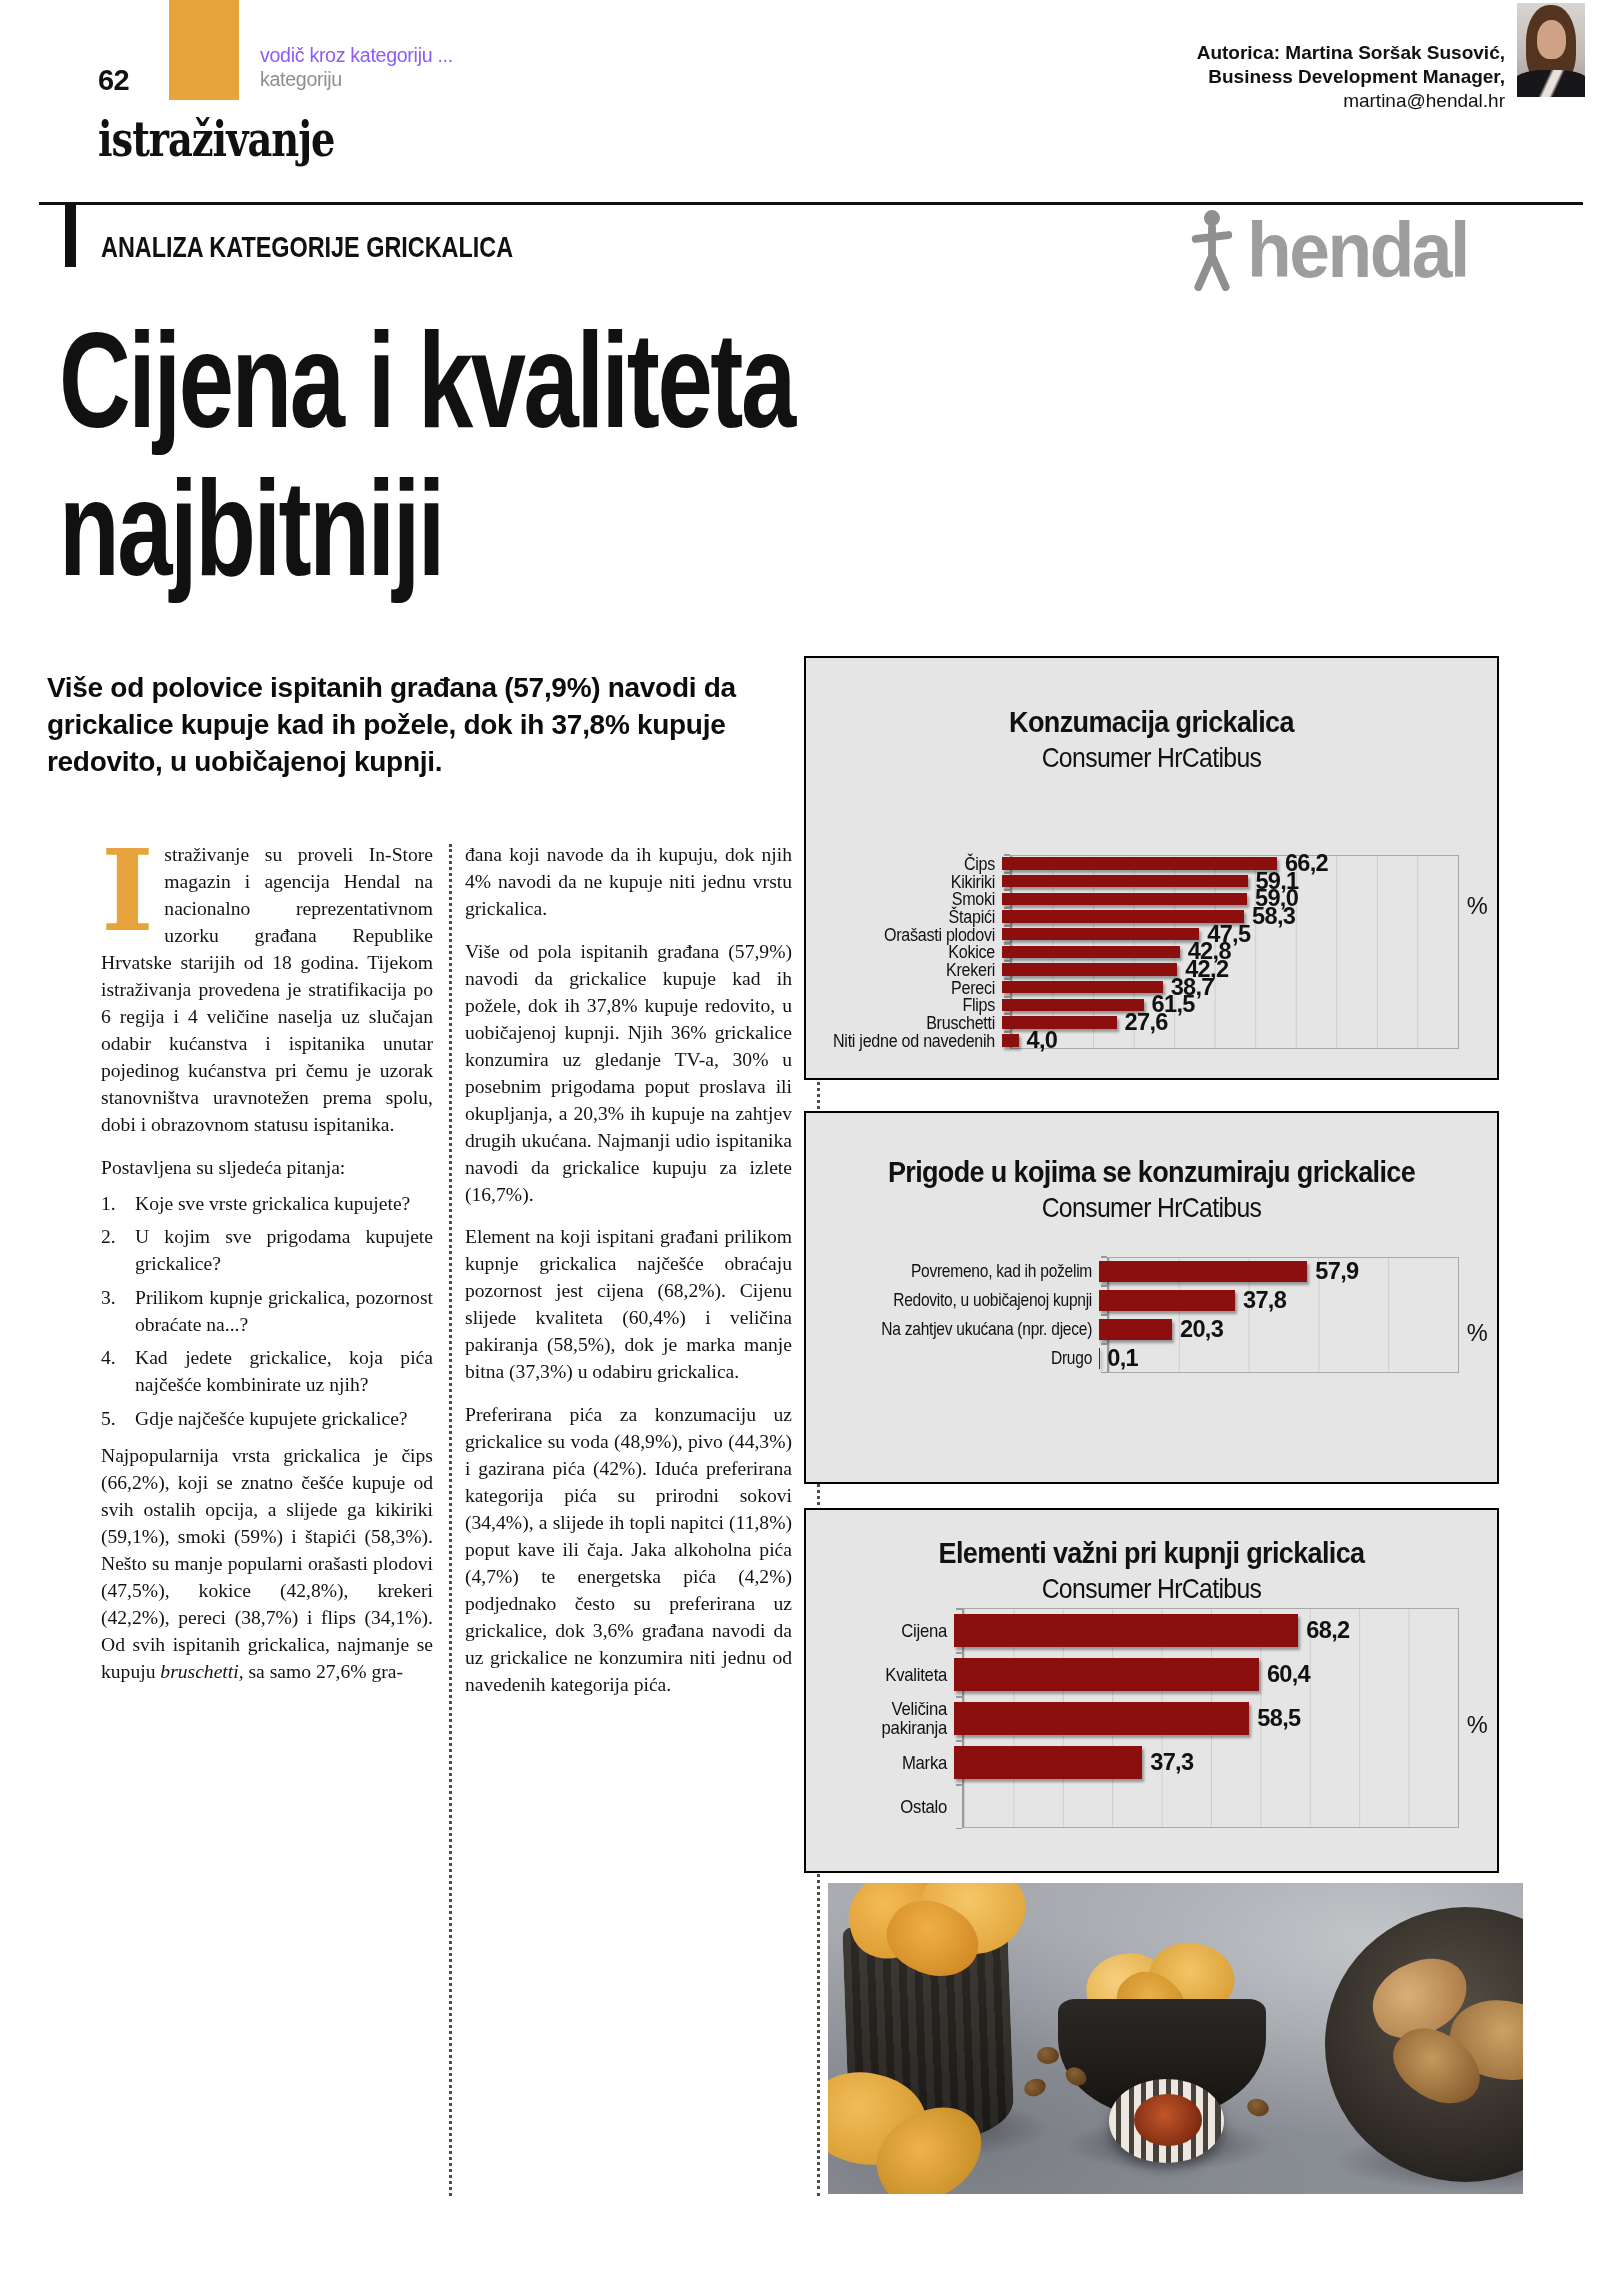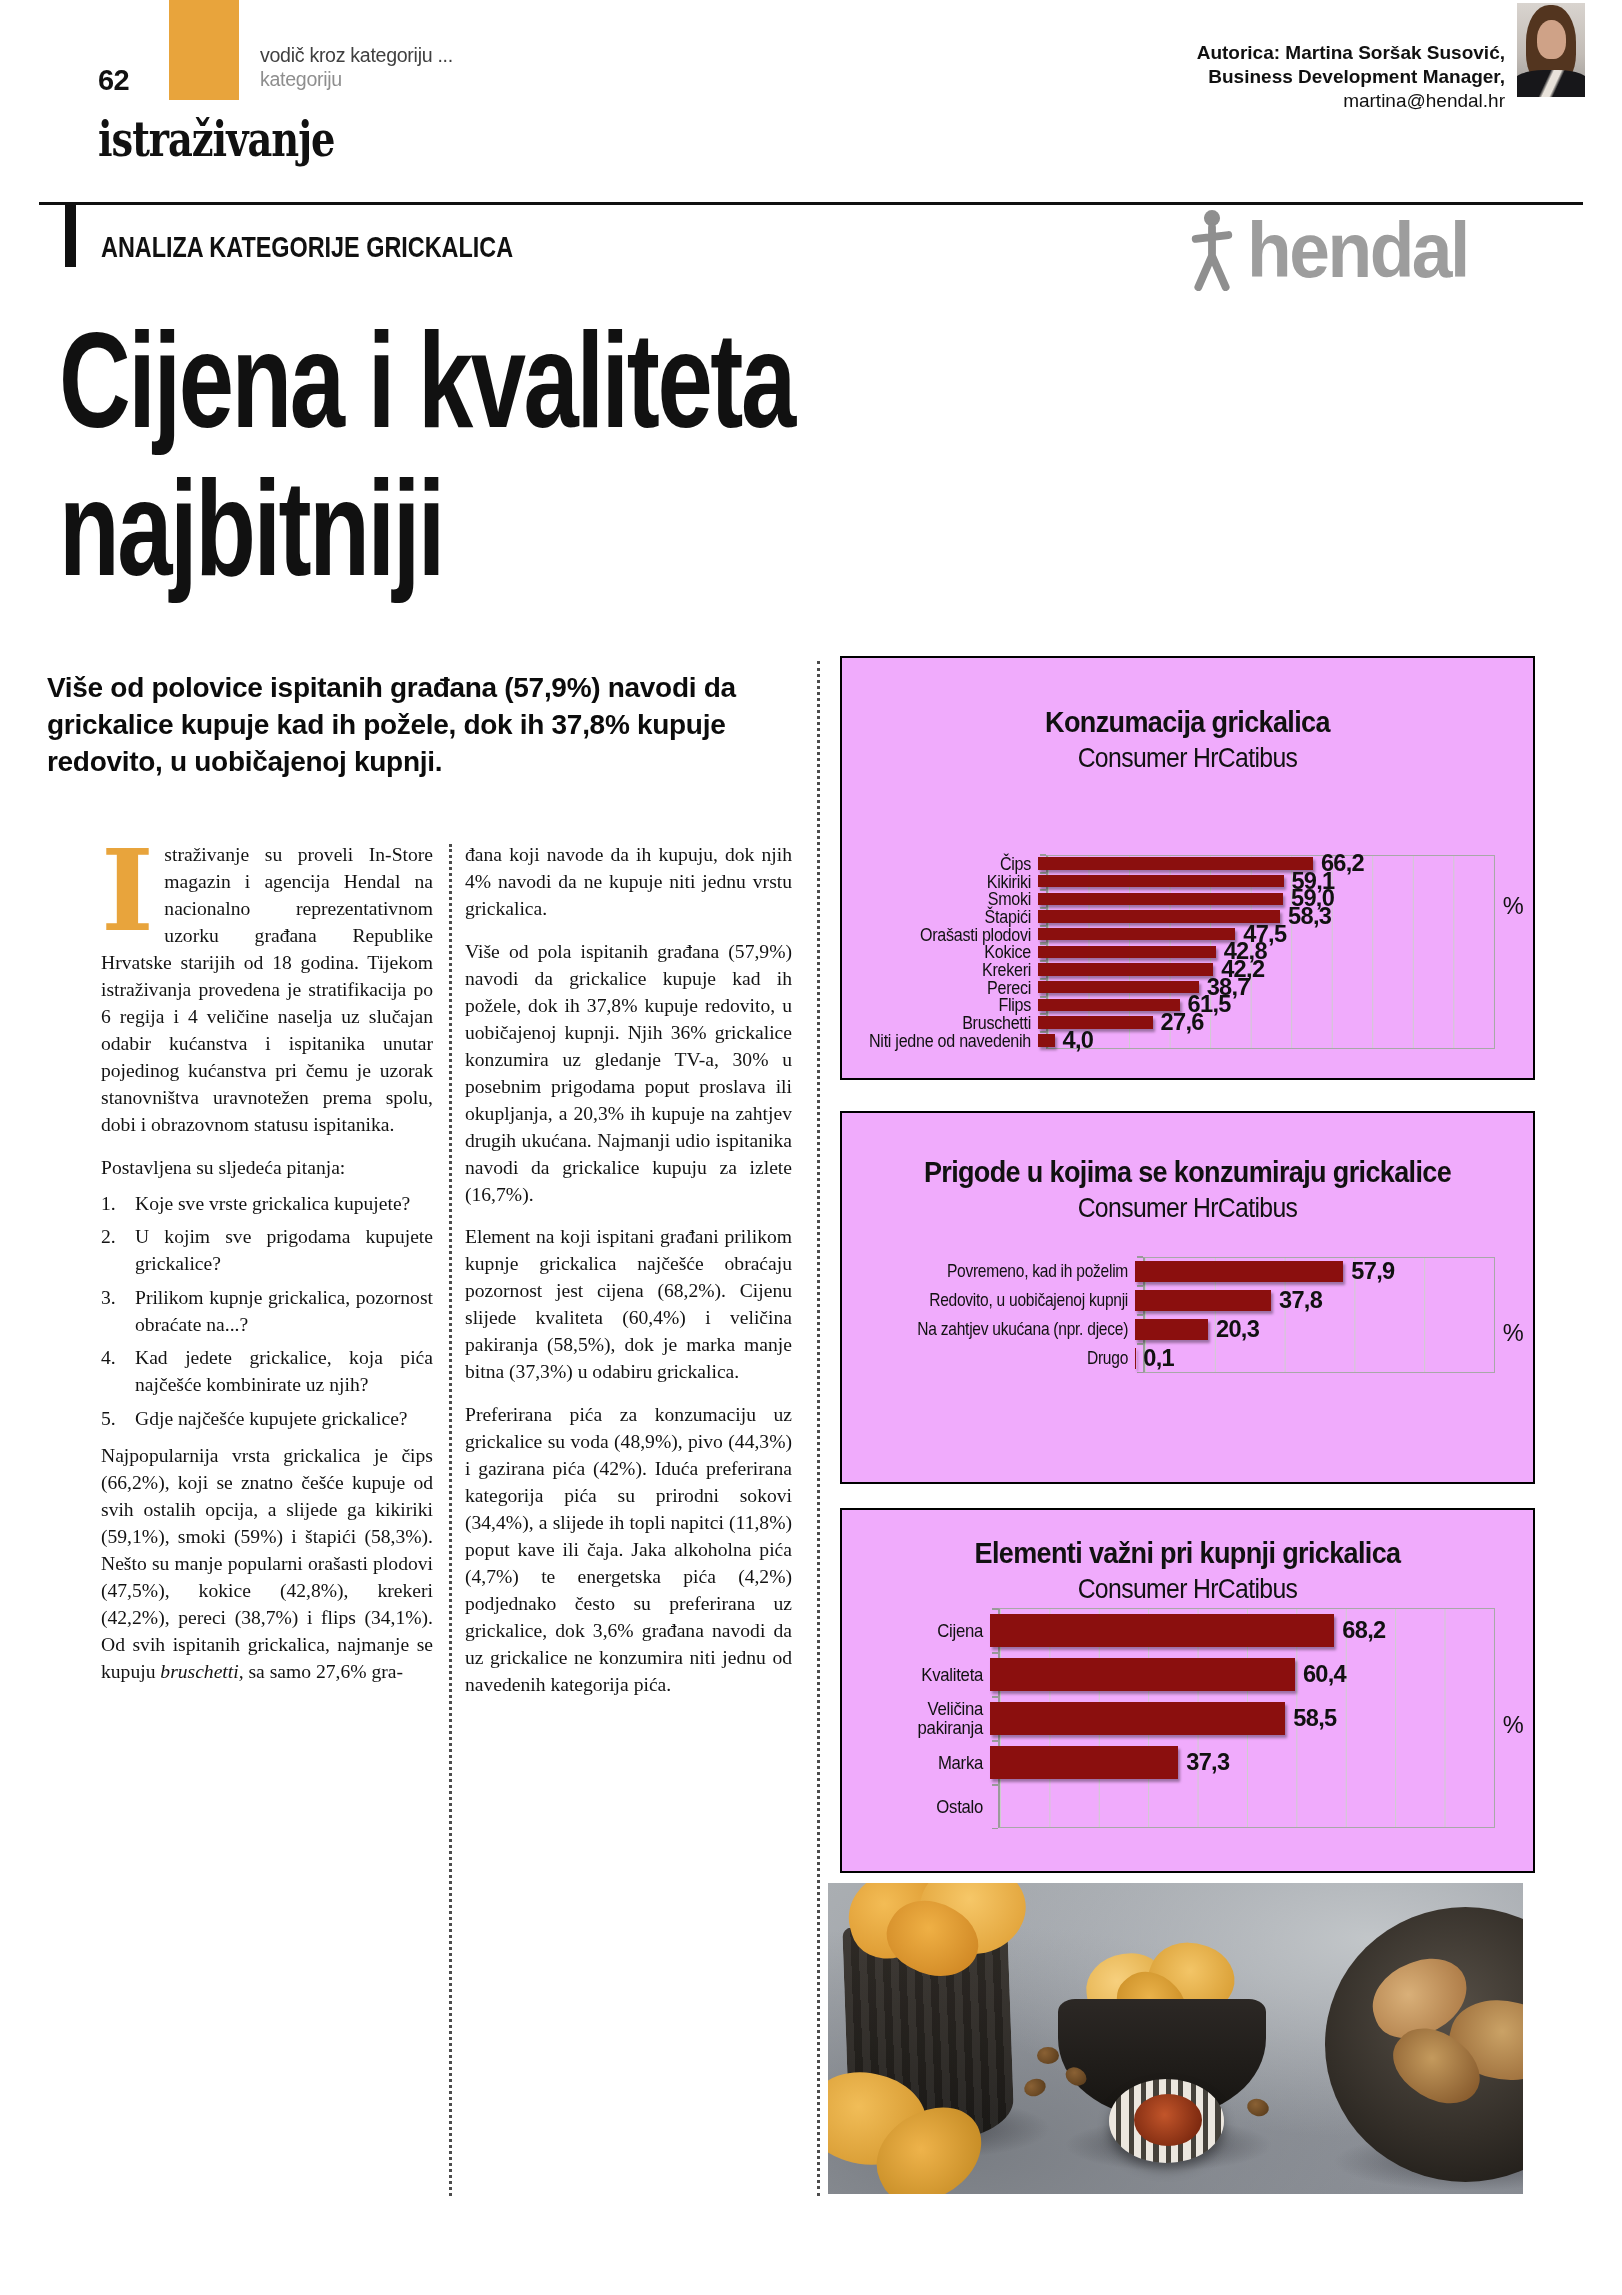--- a/index.html
+++ b/index.html
@@ -4,21 +4,21 @@
 <style>
   html,body{margin:0;padding:0;background:#e4e4e4;}
   .page{position:relative;width:1623px;height:2295px;background:#ffffff;overflow:hidden;
         font-family:"Liberation Sans",sans-serif;color:#111;}
   [data-name]{box-sizing:border-box;}
 
   
   .pageno{position:absolute;left:98px;top:64px;font-size:29px;font-weight:700;letter-spacing:-0.7px;}
   .orange-block{position:absolute;left:169px;top:0;width:70px;height:100px;background:#e8a43c;}
   .taglines{position:absolute;left:260px;top:43px;font-size:19.6px;line-height:24px;letter-spacing:-0.3px;}
-  .tagline1{color:#404040;}
+  .tagline1{color:#8b5cf6;}
   .tagline2{color:#8e8e8e;}
   .section-title{position:absolute;left:98px;top:111px;font-family:"DejaVu Serif",serif;
         font-size:48px;font-weight:700;letter-spacing:-1.3px;transform:scaleX(.8);transform-origin:left top;}
   .author{position:absolute;right:118px;top:41px;text-align:right;font-size:19px;line-height:24px;}
   .author .b{font-weight:700;}
   .portrait{position:absolute;left:1517px;top:3.3px;width:68px;height:94px;overflow:hidden;
         background:linear-gradient(180deg,#d9d4cf 0%,#c2bcb6 55%,#9a9794 100%);}
   .portrait .hair{position:absolute;left:9.2px;top:1.3px;width:50px;height:80px;background:#53351f;
         border-radius:46% 46% 38% 38%;}
   .portrait .face{position:absolute;left:19.6px;top:17px;width:29px;height:39px;background:#cfa287;
@@ -49,21 +49,21 @@
   .dropcap{float:left;color:#e8a43c;font-family:"DejaVu Serif",serif;font-weight:700;
         font-size:113px;line-height:86px;padding:6.5px 10.5px 0 0;}
   .qrow{display:flex;margin:0 0 6.5px 0;}
   .qn{flex:none;width:34px;}
   .qt{flex:1;text-align:justify;}
   .vdiv{position:absolute;width:0;border-left:3.3px dotted #4c4c4c;}
   .vdiv1{left:449px;top:844px;height:1352px;}
   .vdiv2{left:817px;top:661px;height:1535px;}
 
   
-  .card{position:absolute;left:840px;width:695px;background:#f0abfc;border:2px solid #000;}
+  .card{position:absolute;left:804px;width:695px;background:#e5e5e5;border:2px solid #000;}
   .c1{top:656px;height:424px;}
   .c2{top:1111px;height:373px;}
   .c3{top:1508px;height:365px;}
   .ctitle{text-align:center;font-size:30px;font-weight:700;letter-spacing:-0.7px;transform:scaleX(.9);}
   .csub{text-align:center;font-size:27.5px;font-weight:400;letter-spacing:-0.7px;margin-top:2.6px;transform:scaleX(.9);}
   .c1 .ctitle{margin-top:47px;} .c2 .ctitle{margin-top:42px;} .c3 .ctitle{margin-top:26px;}
   .chartbody{position:relative;}
   .c1 .chartbody{margin:81px 38px 0 0;}
   .c2 .chartbody{margin:33px 38px 0 0;}
   .c3 .chartbody{margin:3.9px 38px 0 0;}

